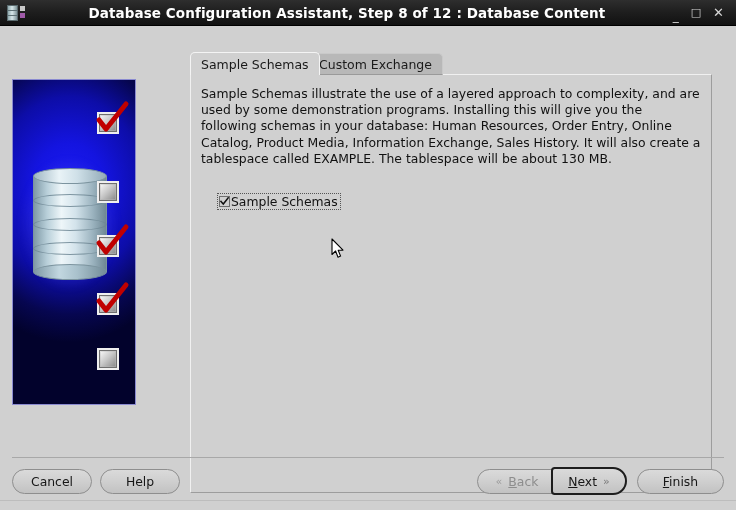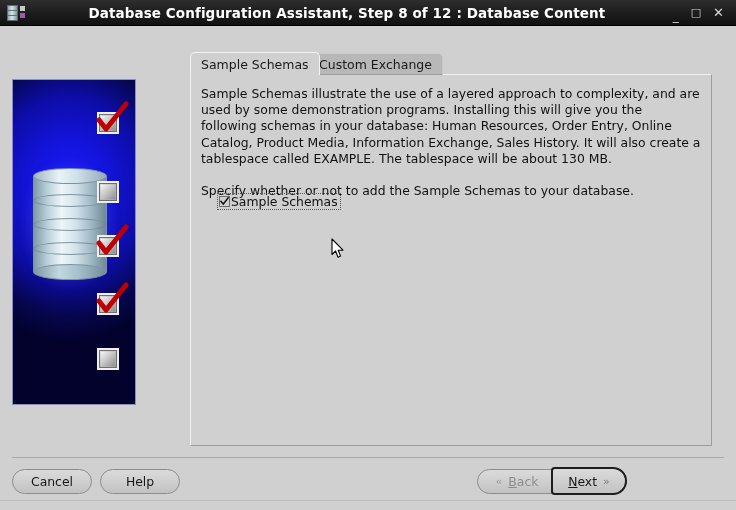--- a/index.html
+++ b/index.html
@@ -232,21 +232,21 @@
     z-index: 2;
     top: 1px;
     height: 22px;
   }
 
   
   .content-panel {
     position: absolute;
     left: 190px; top: 74px;
     width: 522px;
-    height: 372px;
+    height: 419px;
     background: #d0d0d0;
     border: 1px solid #f0f0f0;
     border-right-color: #9d9d9d;
     border-bottom-color: #9d9d9d;
     box-sizing: border-box;
   }
   .body-text {
     position: absolute;
     left: 10px; top: 11px;
     width: 500px;
@@ -435,21 +435,20 @@
       <span>Sample Schemas</span>
     </div>
     <div class="tab inactive">
       <span>Custom Exchange</span>
     </div>
   </div>
 
   <div class="content-panel">
     <div class="body-text">
       <p>Sample Schemas illustrate the use of a layered approach to complexity, and are used by some demonstration programs. Installing this will give you the following schemas in your database: Human Resources, Order Entry, Online Catalog, Product Media, Information Exchange, Sales History. It will also create a tablespace called EXAMPLE. The tablespace will be about 130 MB.</p>
-      <p class="second">Specify whether or not to add the Sample Schemas to your database.</p>
     </div>
 
     <div class="checkrow">
       <span class="checkbox">
         <svg viewBox="0 0 9 9">
           <path d="M1 4.4 L3.3 7 L8.2 0.8" fill="none" stroke="#111111" stroke-width="1.5" stroke-linecap="square"></path>
         </svg>
       </span>
       <span class="lbl">Sample Schemas</span>
     </div>
@@ -473,14 +472,17 @@
     <div class="btn back">
       <span class="arrow dim">«</span>
       <span><span class="u">B</span><span></span>ack</span>
     </div>
     <div class="btn next">
       <span><span class="u">N</span>ext</span>
       <span class="arrow on">»</span>
     </div>
   </div>
 
+  <div class="btn finish">
+    <span><span class="u">F</span>inish</span>
+  </div>
 
 </div>
 
 </body></html>

